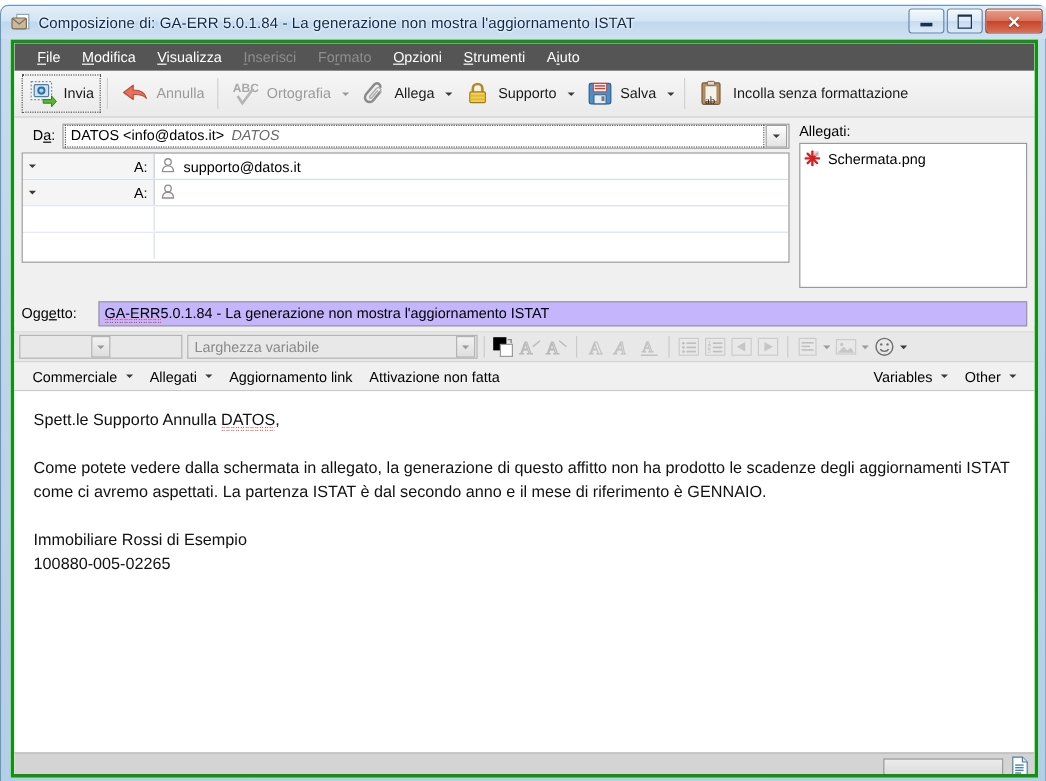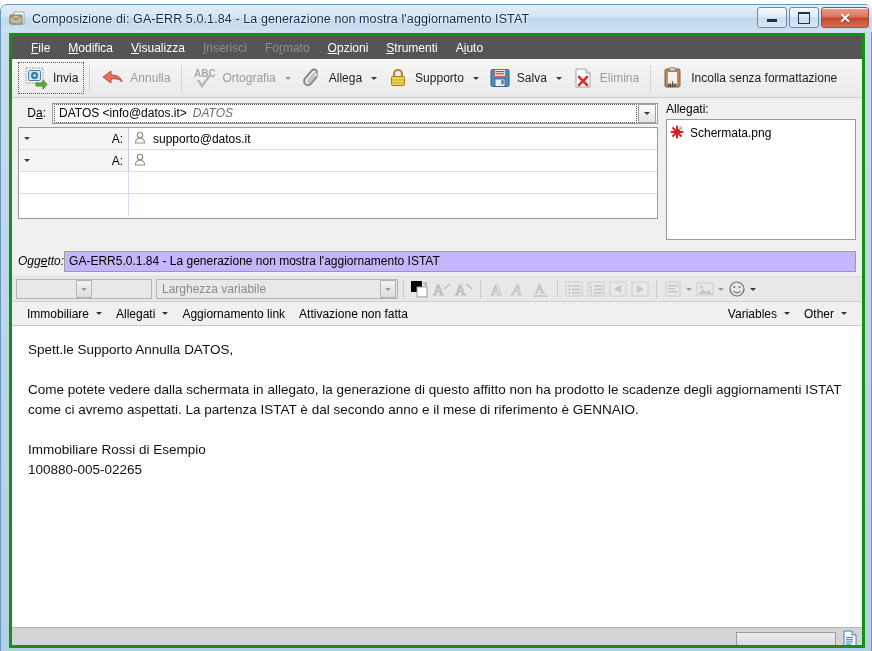--- a/index.html
+++ b/index.html
@@ -282,21 +282,21 @@
 
   
   #subject-row {
     display: flex;
     align-items: center;
     height: 22px;
     padding: 0 6px 0 6px;
     box-sizing: border-box;
     background: #f0f0f0;
   }
-  #subject-label { font-size: 12px; padding-right: 0; font-style: italic; }
+  #subject-label { font-size: 12px; padding-right: 18px; }
   #subject-input {
     flex: 1;
     height: 21px;
     border: 1px solid #9a9a9a;
     background: #c4b5fd;
     display: flex;
     align-items: center;
     padding-left: 4px;
     font-size: 12px;
     box-sizing: border-box;
@@ -537,30 +537,20 @@
             <rect x="7" y="13" width="10" height="7.5" fill="#e8eef4" stroke="#2b5f8e" stroke-width="0.8"></rect>
             <rect x="13.2" y="14.2" width="2.6" height="4" fill="#6e7d8c"></rect>
           </svg>
         </div>
         <span class="tb-label">Salva</span>
       </div>
       <div class="tb-arrow">
         <div class="caret-down"></div>
       </div>
 
-      <div class="tb-btn disabled">
-        <div class="icon24">
-          <svg width="24" height="24" viewBox="0 0 24 24">
-            <path d="M5 3 L15 3 L19 7 L19 21 L5 21 Z" fill="#ffffff" stroke="#9aa4ae" stroke-width="1"></path>
-            <path d="M15 3 L15 7 L19 7" fill="#e4e9ee" stroke="#9aa4ae" stroke-width="1"></path>
-            <path d="M8 11 L16 19 M16 11 L8 19" stroke="#d0342c" stroke-width="2.6" stroke-linecap="round"></path>
-          </svg>
-        </div>
-        <span class="tb-label">Elimina</span>
-      </div>
 
       <div class="tb-sep"></div>
 
       <div class="tb-btn">
         <div class="icon24">
           <svg width="24" height="24" viewBox="0 0 24 24">
             <rect x="3" y="3" width="15" height="18" rx="1.5" fill="#b58e63" stroke="#7c5c35" stroke-width="1"></rect>
             <rect x="5.5" y="5.5" width="10" height="13" fill="#f6f2ea" stroke="#a2855f" stroke-width="0.8"></rect>
             <rect x="7.5" y="1.8" width="6" height="3.2" rx="0.8" fill="#dcdcdc" stroke="#7c5c35" stroke-width="0.8"></rect>
             <text x="5.5" y="21" font-family="Liberation Serif, serif" font-size="9" fill="#2a2a2a">ab</text>
@@ -797,21 +787,21 @@
         </svg>
       </div>
       <div class="fmt-caret">
         <span class="caret-down"></span>
       </div>
 
     </div>
 
     <div id="snippet-bar">
       <div class="snip-btn">
-        <span>Immobiliare</span>
+        <span>Commerciale</span>
         <span class="caret-down"></span>
       </div>
       <div class="snip-btn">
         <span>Allegati</span>
         <span class="caret-down"></span>
       </div>
       <div class="snip-btn">
         <span>Aggiornamento link</span>
       </div>
       <div class="snip-btn">

